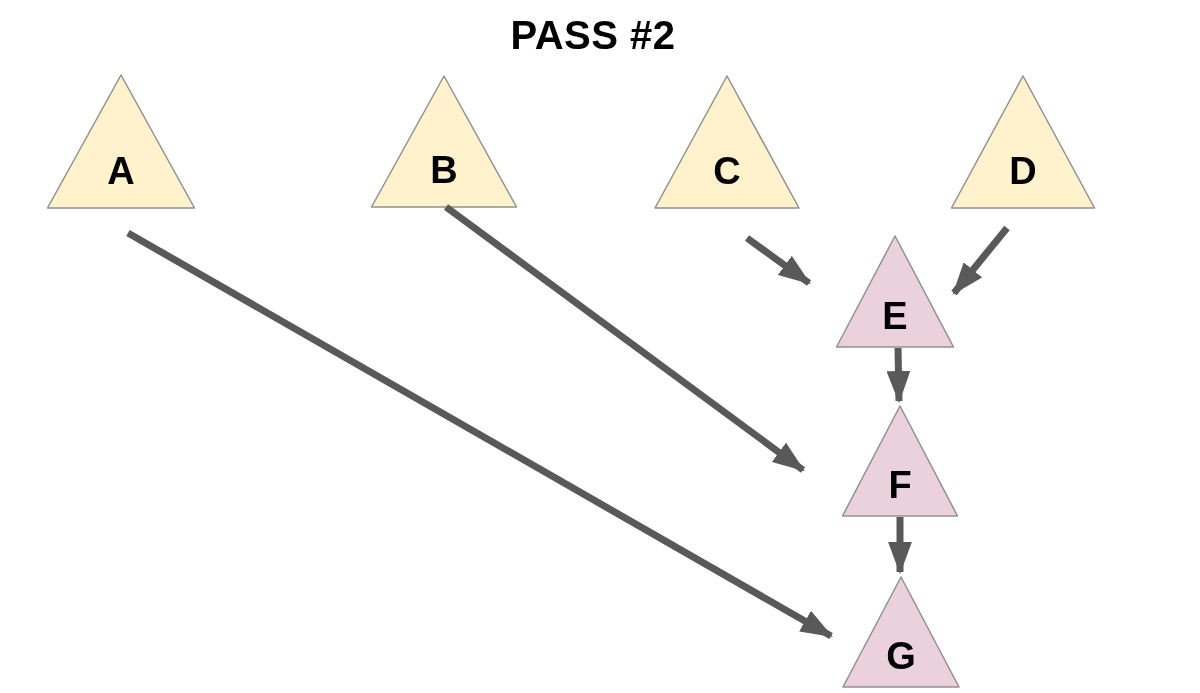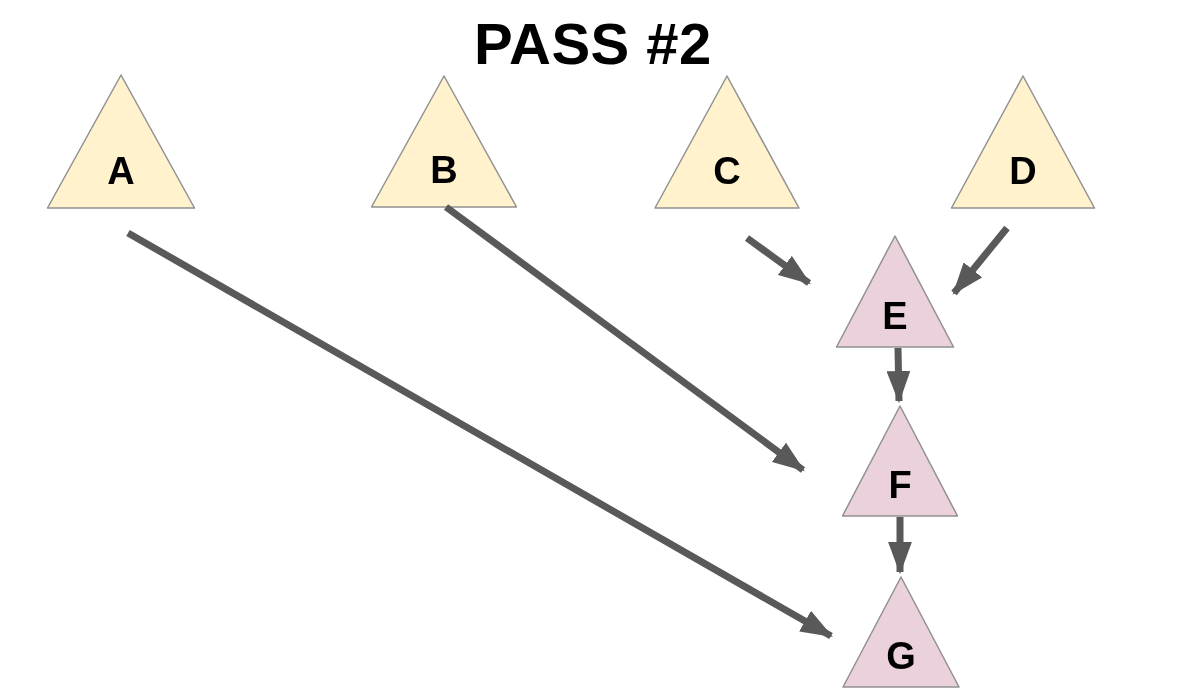--- a/index.html
+++ b/index.html
@@ -15,21 +15,21 @@
     background: #ffffff;
     overflow: hidden;
   }
   .diagram-title {
     position: absolute;
     top: 14px;
     left: 0;
     width: 1186px;
     margin: 0;
     text-align: center;
-    font-size: 58px;
+    font-size: 40px;
     font-weight: bold;
     letter-spacing: 0.5px;
     color: #000000;
     line-height: 1.05;
   }
   #canvas {
     position: absolute;
     top: 0;
     left: 0;
   }

